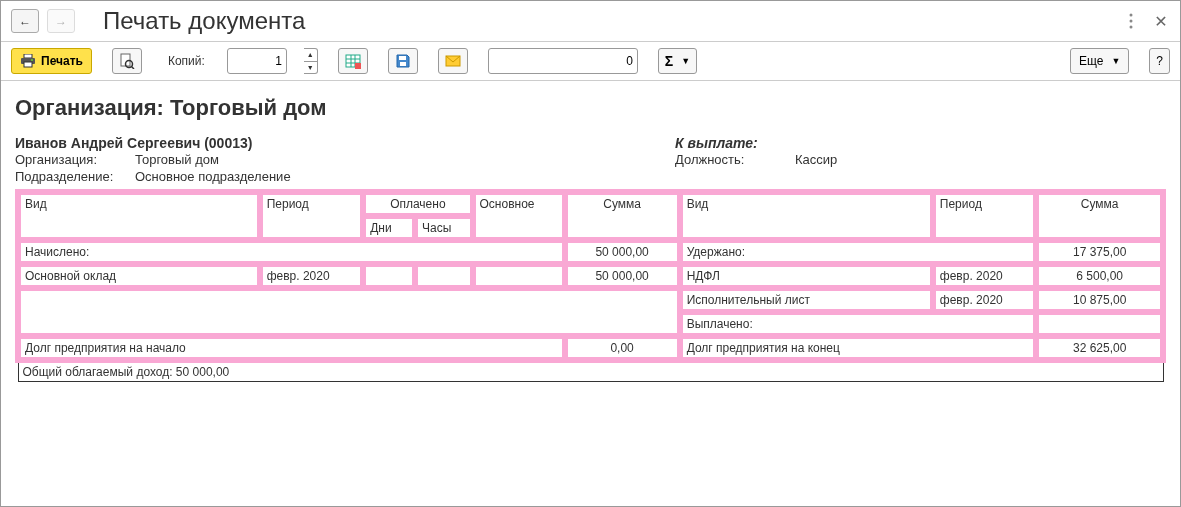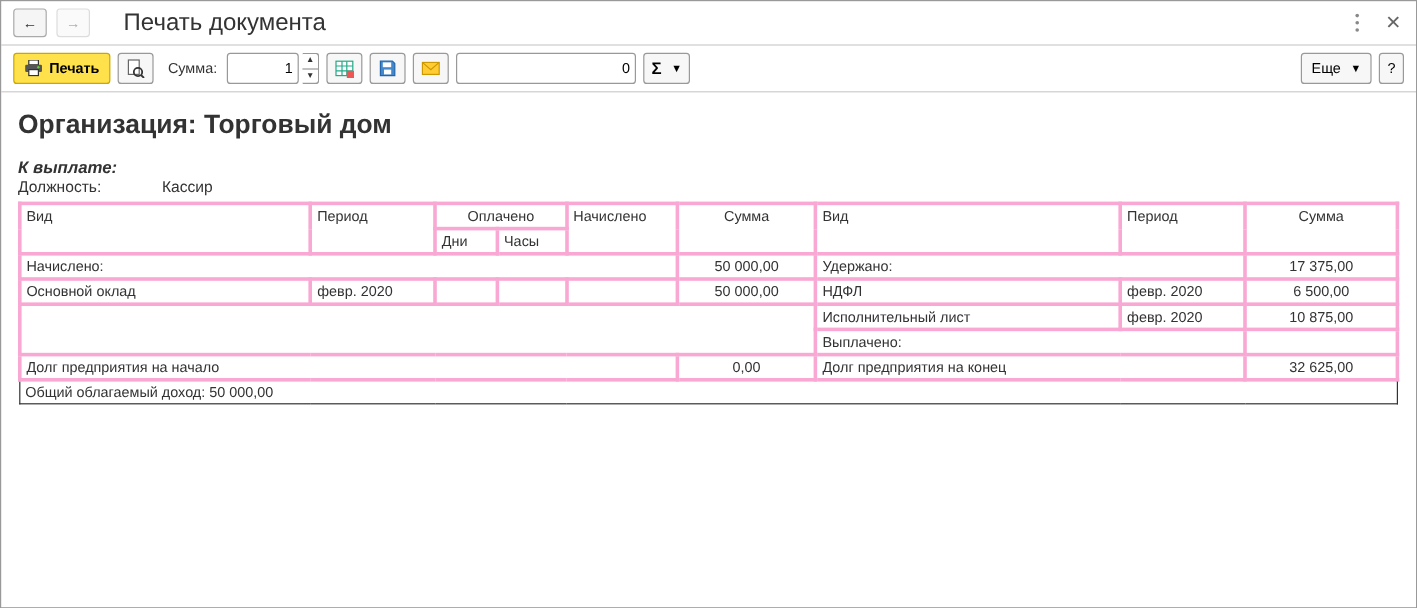--- a/index.html
+++ b/index.html
@@ -30,35 +30,35 @@
   width: 28px; height: 24px;
   border: 1px solid #aaa;
   background: #f5f5f5;
   display: inline-flex;
   align-items: center;
   justify-content: center;
   border-radius: 3px;
   cursor: pointer;
 }
 .nav-btn.disabled { opacity: 0.4; cursor: default; }
-.title-text { font-size: 20px; margin-left: 20px; flex: 1; }
+.title-text { font-size: 24px; margin-left: 20px; flex: 1; }
 .title-right { display: flex; gap: 12px; align-items: center; }
 .dots-icon, .close-x {
   width: 18px; height: 18px; cursor: pointer;
   display: inline-flex; align-items: center; justify-content: center;
   color: #666;
 }
 .close-x { font-size: 16px; }
 
 .toolbar {
   display: flex;
   align-items: center;
   padding: 6px 10px;
   border-bottom: 1px solid #ccc;
-  gap: 6px;
+  gap: 20px;
 }
 .btn {
   border: 1px solid #999;
   background: #f7f7f7;
   padding: 4px 8px;
   border-radius: 3px;
   cursor: pointer;
   display: inline-flex;
   align-items: center;
   gap: 5px;
@@ -103,21 +103,21 @@
 .h-name { font-size: 14px; font-weight: bold; margin: 0; }
 .h-pay { font-size: 14px; font-weight: bold; font-style: italic; }
 
 .info-cols { display: flex; }
 .info-left { width: 660px; }
 .info-right { flex: 1; }
 .info-row { display: flex; font-size: 13px; padding: 1px 0; }
 .info-label { width: 120px; }
 
 .pay-table { width: 100%; border-collapse: collapse; margin-top: 4px; font-size: 12px; }
-.pay-table td { border: 3px solid #f9a8d4; padding: 2px 4px; vertical-align: top; }
+.pay-table td { border: 6px solid #f9a8d4; padding: 2px 4px; vertical-align: top; }
 .pay-table .no-border { border: none; }
 .num { text-align: center; }
 .bold { font-weight: normal; }
 
 svg { display: block; }
 </style>
 </head>
 <body>
 
 <div class="window">
@@ -160,21 +160,21 @@
     <button class="btn icon-only">
       <span>
         <svg width="16" height="16" viewBox="0 0 16 16">
             <rect x="2" y="1" width="9" height="12" fill="#fff" stroke="#666"></rect>
             <circle cx="10" cy="11" r="3.5" fill="none" stroke="#333" stroke-width="1.5"></circle>
             <line x1="12.5" y1="13.5" x2="15" y2="16" stroke="#333" stroke-width="1.5"></line>
           </svg>
       </span>
     </button>
 
-    <span class="toolbar-label">Сумма:</span>
+    <span class="toolbar-label">Копий:</span>
     <input class="num-input" value="1" style="">
     <div class="spinner">
       <div>▲</div>
       <div>▼</div>
     </div>
 
     <button class="btn icon-only">
       <span>
         <svg width="16" height="16" viewBox="0 0 16 16">
             <rect x="1" y="2" width="14" height="12" fill="#fff" stroke="#2a8"></rect>
@@ -223,20 +223,31 @@
     <button class="btn icon-only">
       <span>?</span>
     </button>
   </div>
 
   <div class="content-area">
 
     <div class="h-org">Организация: Торговый дом</div>
 
     <div class="info-cols">
+      <div class="info-left">
+        <div class="h-name">Иванов Андрей Сергеевич (00013)</div>
+        <div class="info-row">
+          <div class="info-label">Организация:</div>
+          <div>Торговый дом</div>
+        </div>
+        <div class="info-row">
+          <div class="info-label">Подразделение:</div>
+          <div>Основное подразделение</div>
+        </div>
+      </div>
       <div class="info-right">
         <div class="h-pay">К выплате:</div>
         <div class="info-row">
           <div class="info-label">Должность:</div>
           <div>Кассир</div>
         </div>
       </div>
     </div>
 
     <table class="pay-table">
@@ -249,21 +260,21 @@
           <col style="width:100px">
         <col style="width:220px">
           <col style="width:90px">
           <col style="width:110px">
       </colgroup>
       <tbody>
           <tr>
         <td rowspan="2">Вид</td>
         <td rowspan="2">Период</td>
         <td colspan="2" style="text-align:center">Оплачено</td>
-        <td rowspan="2">Начислено</td>
+        <td rowspan="2">Основное</td>
         <td rowspan="2" style="text-align:center">Сумма</td>
         <td rowspan="2">Вид</td>
         <td rowspan="2">Период</td>
         <td rowspan="2" style="text-align:center">Сумма</td>
       </tr>
       <tr>
         <td>Дни</td>
         <td>Часы</td>
       </tr>
       <tr class="bold">

